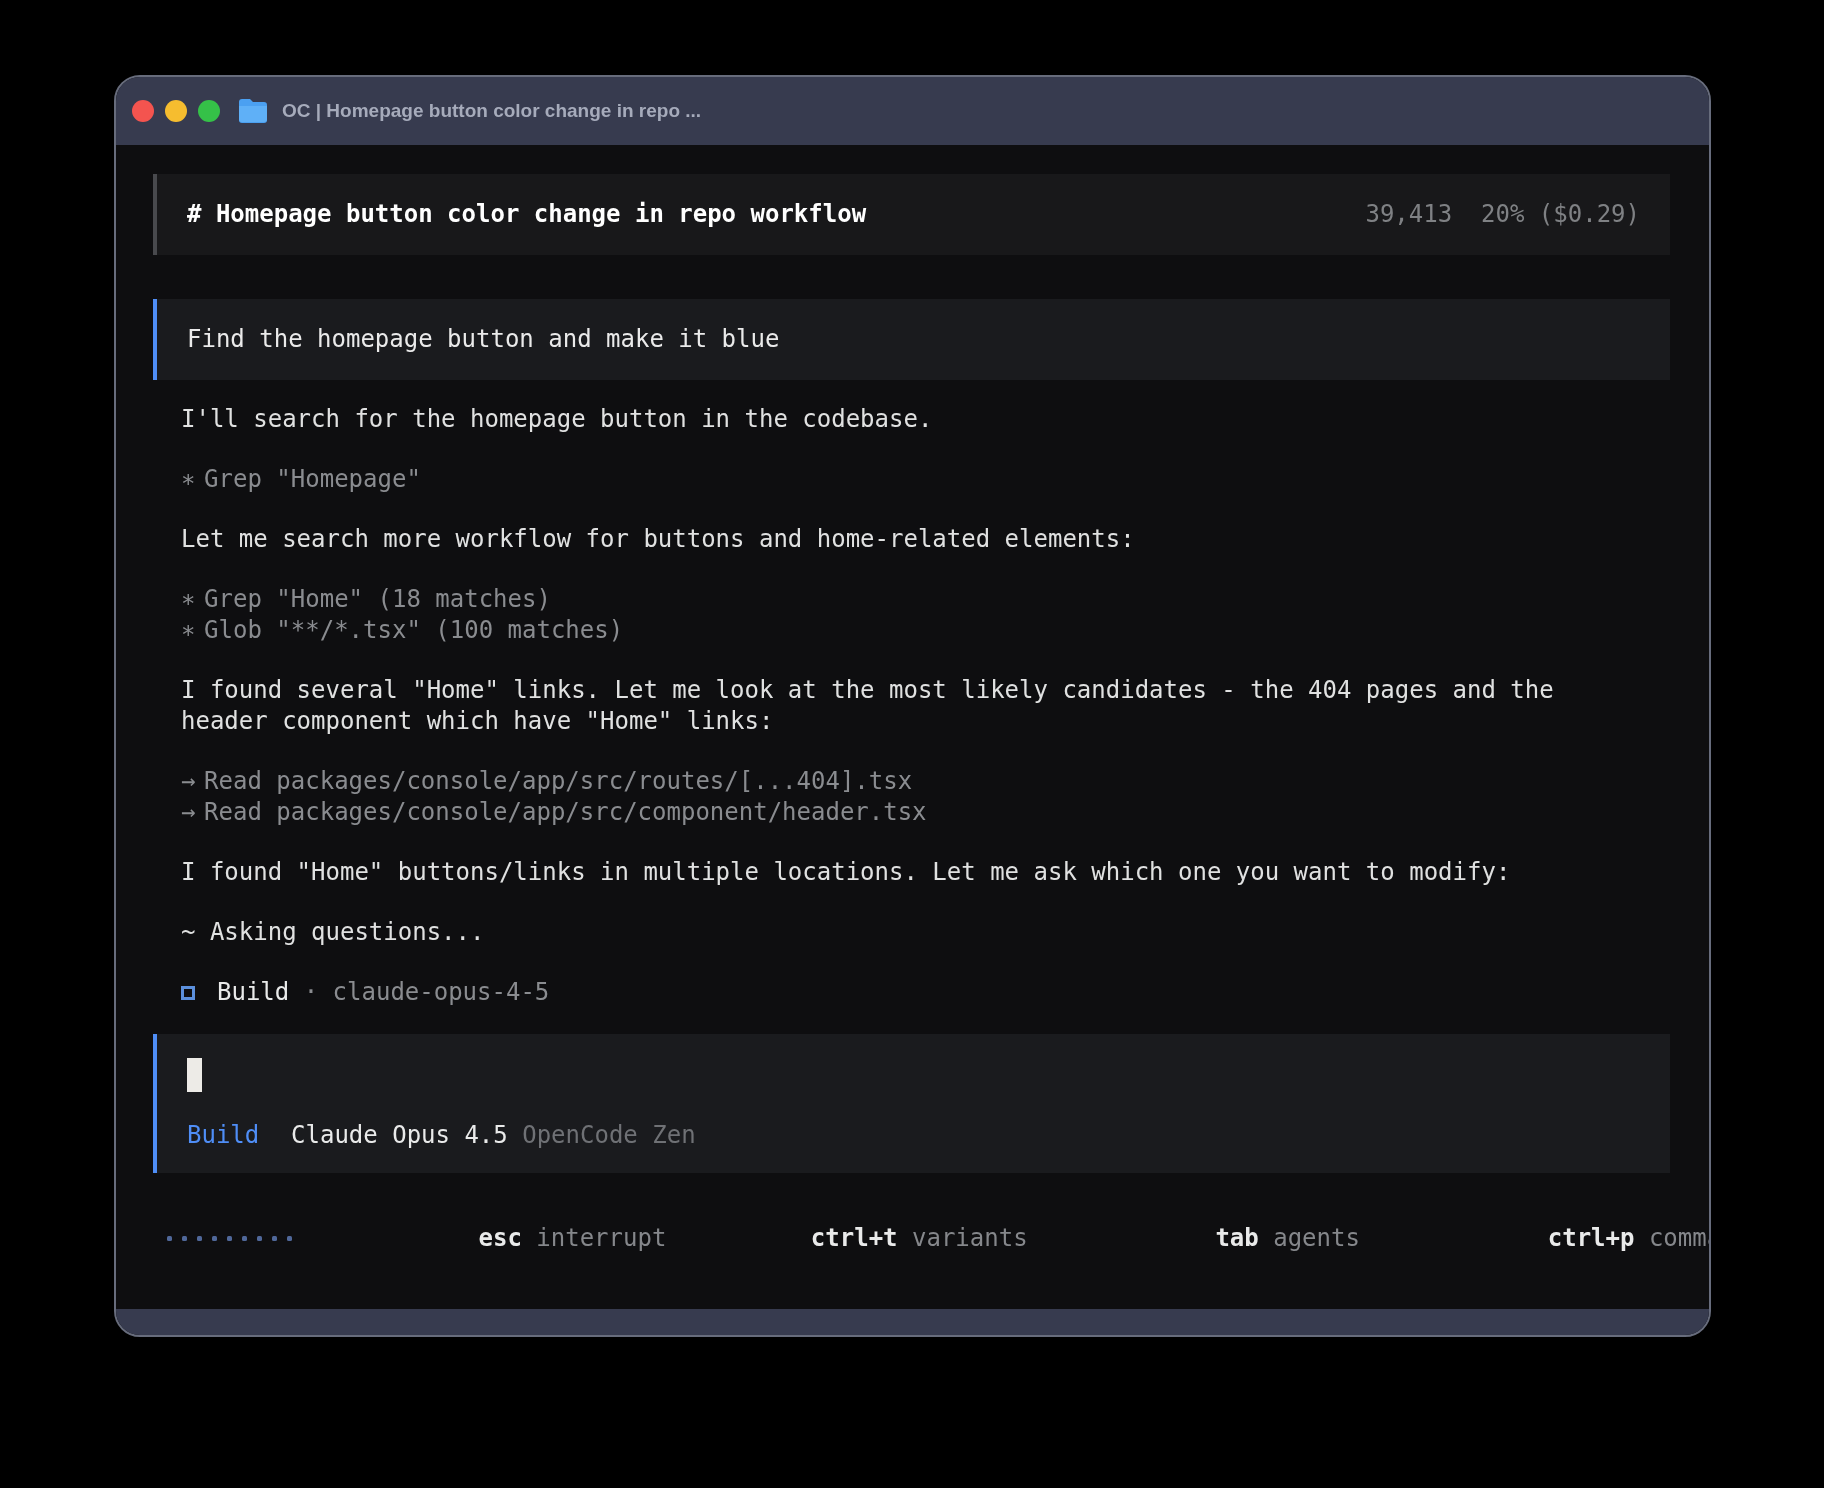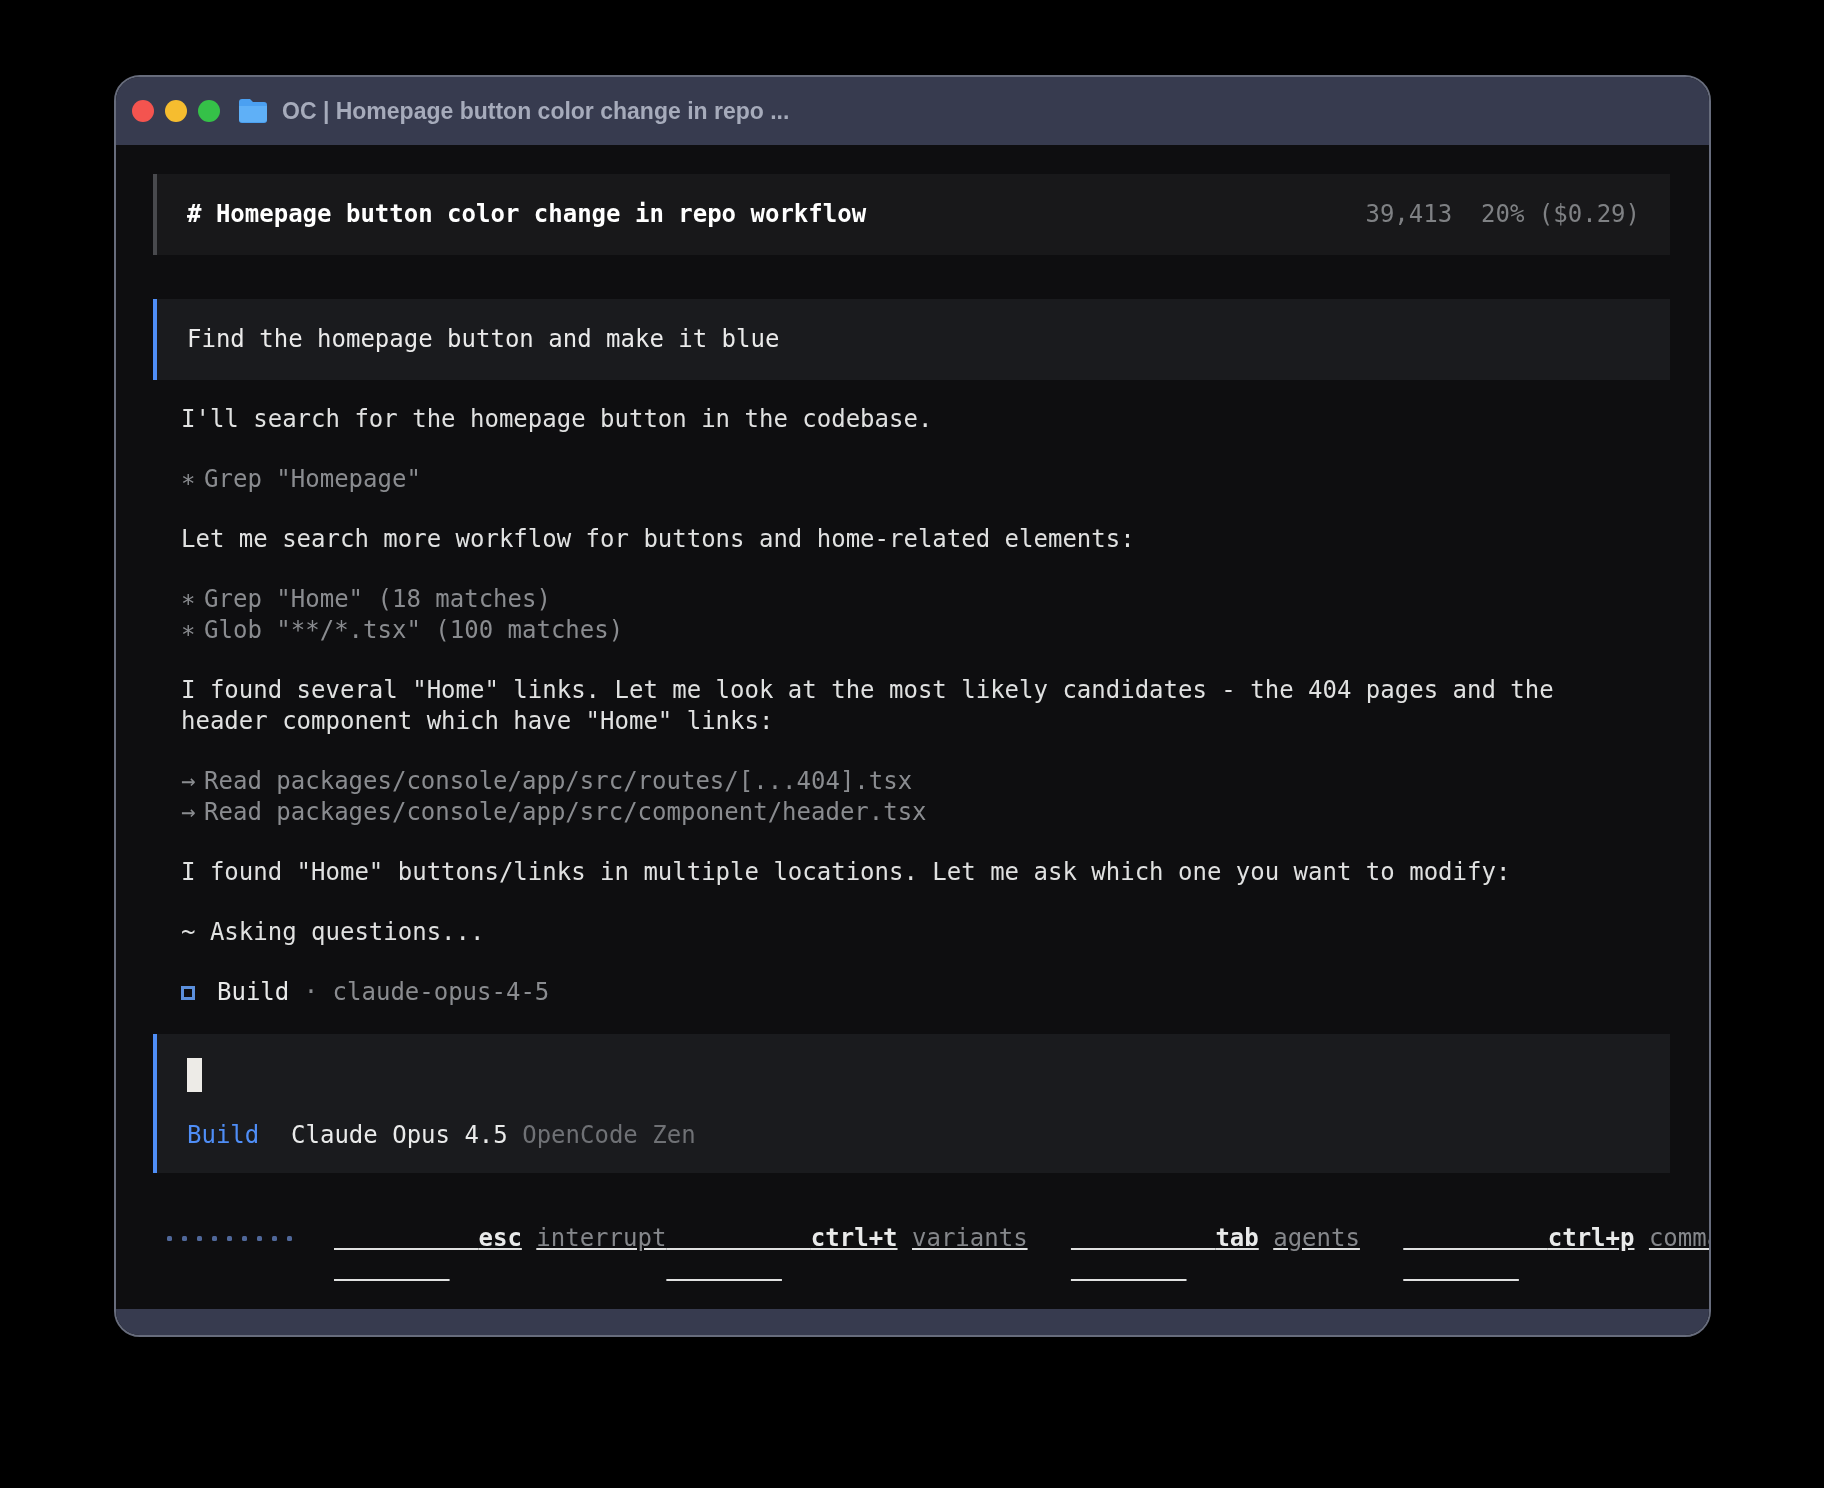--- a/index.html
+++ b/index.html
@@ -20,21 +20,21 @@
     display:flex; align-items:center; padding-left:16px;
   }
   .lights { display:flex; align-items:center; gap:11px; }
   .light { width:22px; height:22px; border-radius:50%; }
   .light.red    { background:#f4544f; }
   .light.yellow { background:#f6bd2f; }
   .light.green  { background:#35c148; }
   .folder-icon { margin-left:17px; width:32px; height:26px; position:relative; }
   .titlebar-title {
     margin-left:13px; font-family:"Liberation Sans", sans-serif;
-    font-weight:bold; font-size:23px; color:#a6abbb; white-space:nowrap;
+    font-weight:bold; font-size:19px; color:#a6abbb; white-space:nowrap;
   }
 
   
   .content {
     flex:1; background:#0e0e10; display:flex; flex-direction:column;
     padding:29px 39px 18px 37px;
     font-size:24px; line-height:31px; color:#e0e1e1; overflow:hidden;
   }
 
   .block { border-left:4px solid #48494d; background:#18181a; padding:25px 30px; }
@@ -67,21 +67,21 @@
   .input-block { padding:24px 30px 22px 30px; }
   .cursor { width:15px; height:34px; background:#edebe7; }
   .model-row { margin-top:28px; display:flex; white-space:pre; }
   .mode-label { color:#4f8ef7; }
   .model-name { color:#e9eaea; margin-left:2.2ch; }
   .provider-name { color:#6f7175; margin-left:1ch; }
 
   
   .statusbar {
     margin-top:auto; display:flex; justify-content:space-between; align-items:center;
-    padding:0 0 6px 0; font-size:24px;text-decoration:underline;
+    padding:0 0 6px 0; font-size:24px;
   }
   .status-left { display:flex; align-items:center; }
   .spinner { display:flex; align-items:center; gap:10px; margin-left:14px; }
   .spinner .dot { width:5px; height:5px; border-radius:1.5px; background:#50689a; }
   .hint { white-space:pre; }
   .hint .key { color:#e9eaea; font-weight:bold; }
   .hint .label { color:#85878b; margin-left:1ch; }
   .status-left .hint { margin-left:42px; }
   .status-right { display:flex; gap:3ch; }
 

